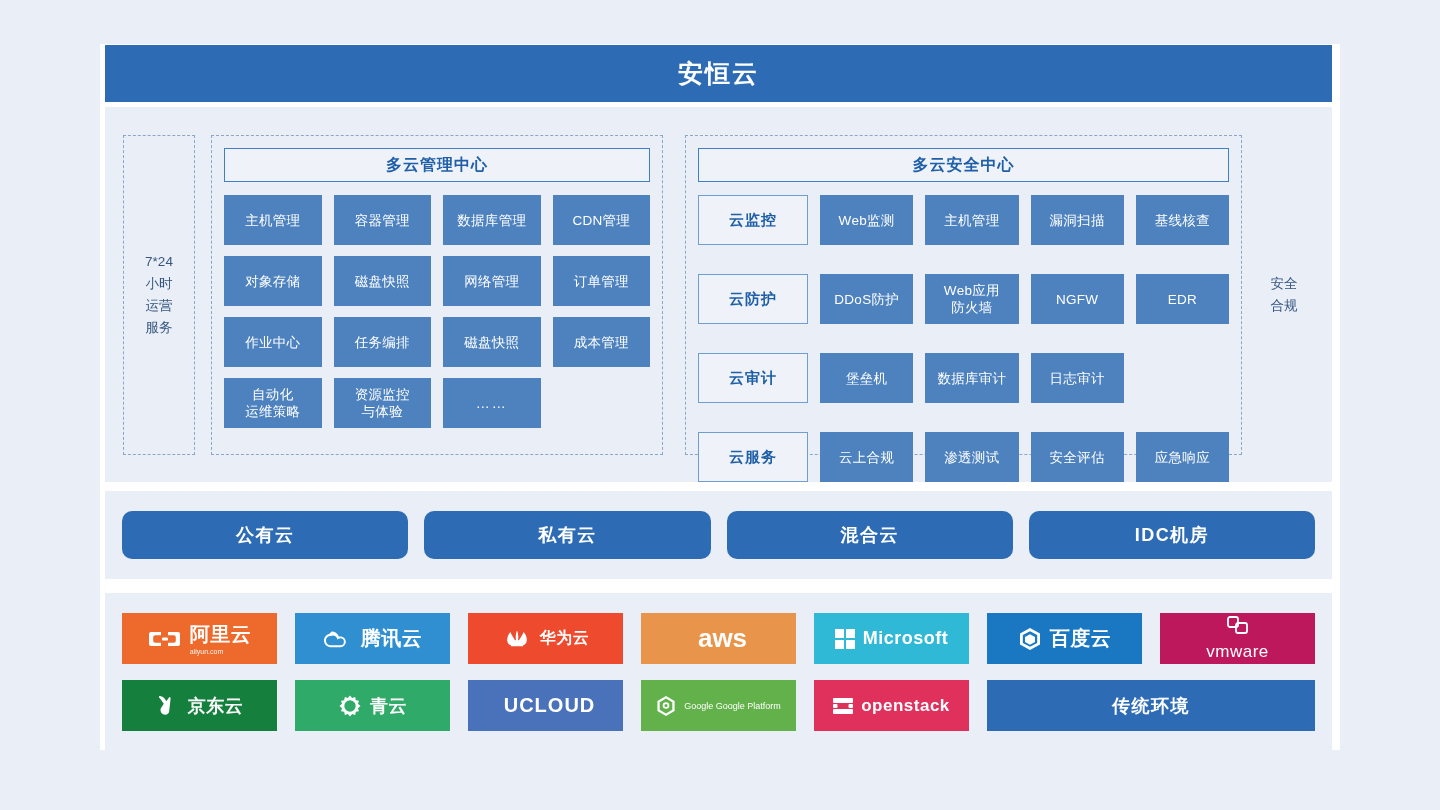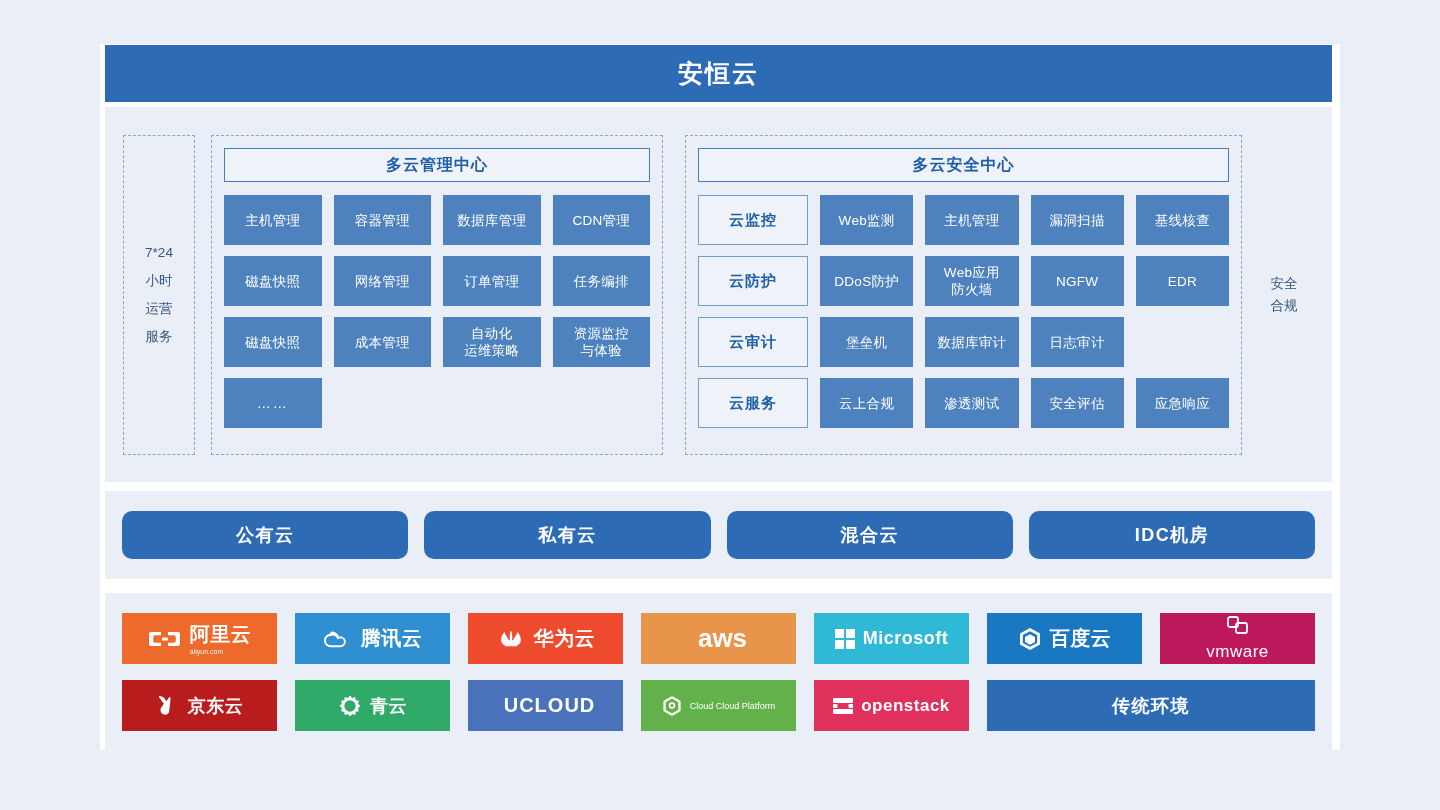--- a/index.html
+++ b/index.html
@@ -47,21 +47,21 @@
   .ops-col {
     position: absolute;
     left: 18px; top: 28px;
     width: 72px; height: 320px;
     border: 1px dashed #8ba6c9;
     display: flex; align-items: center; justify-content: center;
   }
   .ops-col-label {
     color: #36567f;
     font-size: 13.5px;
-    line-height: 28px;
+    line-height: 22px;
     text-align: center;
     font-weight: 500;
     white-space: pre-line;
   }
 
   
   .compliance-col {
     position: absolute;
     left: 1143px; top: 28px;
     width: 72px; height: 320px;
@@ -113,21 +113,21 @@
     text-align: center;
     font-size: 13.5px;
     line-height: 17px;
     white-space: pre-line;
     letter-spacing: .3px;
   }
   .tile.empty { background: transparent; }
   .tile.dots { letter-spacing: 2px; font-size: 14px; }
 
   
-  .sec-rows { display: flex; flex-direction: column; gap: 11px; }
+  .sec-rows { display: flex; flex-direction: column; gap: 29px; }
   .sec-row {
     display: grid;
     grid-template-columns: 110px repeat(4, 1fr);
     gap: 12px;
   }
   .sec-head {
     height: 50px;
     background: #eff3f9;
     border: 1.5px solid #6d9ed4;
     color: #1f5fa8;
@@ -231,23 +231,25 @@
 服务</div>
     </div>
 
     <div class="group" id="group-manage">
       <div class="group-title">多云管理中心</div>
       <div class="tile-grid" id="manage-tiles">
           <div class="tile">主机管理</div>
           <div class="tile">容器管理</div>
           <div class="tile">数据库管理</div>
           <div class="tile">CDN管理</div>
+          <div class="tile">对象存储</div>
           <div class="tile">磁盘快照</div>
           <div class="tile">网络管理</div>
           <div class="tile">订单管理</div>
+          <div class="tile">作业中心</div>
           <div class="tile">任务编排</div>
           <div class="tile">磁盘快照</div>
           <div class="tile">成本管理</div>
           <div class="tile">自动化
 运维策略</div>
           <div class="tile">资源监控
 与体验</div>
           <div class="tile dots">……</div>
           <div class="tile empty"></div>
         </div>
@@ -321,21 +323,21 @@
             </svg>
           </span>
           <span class="wordmark" style="font-size: 20px;">腾讯云</span>
         </div>
         <div class="logo" style="background: rgb(238, 75, 46);">
           <span class="mark">
             <svg xmlns="http://www.w3.org/2000/svg" width="30" height="22" viewBox="0 0 30 22" fill="#fff">
               <path d="M15 2c-1.2 3.3-1.6 6.6-1.1 9.3.2 1.1-.4 1.4-1 .6C11.2 9.4 9.4 6.7 8.4 4 6.2 6.5 5 9.6 5.2 12.4c.2 2.4 1.6 4.2 3.8 4.9l-.3.9h12.6l-.3-.9c2.2-.7 3.6-2.5 3.8-4.9.2-2.8-1-5.9-3.2-8.4-1 2.7-2.8 5.4-4.5 7.9-.6.8-1.2.5-1-.6.5-2.7.1-6-1.1-9.3z"></path>
             </svg>
           </span>
-          <span class="wordmark" style="font-size: 20px;">华为云</span>
+          <span class="wordmark" style="font-size: 16px;">华为云</span>
         </div>
         <div class="logo" style="background: rgb(232, 148, 74);">
           <span class="mark">
             <svg xmlns="http://www.w3.org/2000/svg" width="0" height="0" viewBox="0 0 0 0" fill="#fff"></svg>
           </span>
           <span class="wordmark" style="font-size: 26px; font-weight: 700; letter-spacing: 0px; position: relative;">aws<span style="position: absolute; left: 0px; right: -2px; bottom: -7px; height: 8px;"></span></span>
         </div>
         <div class="logo" style="background: rgb(47, 185, 214);">
           <span class="mark">
             <svg xmlns="http://www.w3.org/2000/svg" width="20" height="20" viewBox="0 0 20 20" fill="#fff">
@@ -358,21 +360,21 @@
         </div>
         <div class="logo" style="background: #be185d; flex-direction: column;">
           <span class="mark">
             <svg xmlns="http://www.w3.org/2000/svg" width="22" height="18" viewBox="0 0 22 18" fill="#fff">
               <rect x="1" y="1" width="10" height="10" rx="2" fill="none" stroke="#fff" stroke-width="1.8"></rect>
               <rect x="9" y="7" width="11" height="10" rx="2" fill="none" stroke="#fff" stroke-width="1.8"></rect>
             </svg>
           </span>
           <span class="wordmark" style="font-size: 17px; font-weight: 500;">vmware</span>
         </div>
-        <div class="logo" style="background: #b91c1c;">
+        <div class="logo" style="background: #15803d;">
           <span class="mark">
             <svg xmlns="http://www.w3.org/2000/svg" width="24" height="24" viewBox="0 0 24 24" fill="#fff">
               <path d="M3 2c3.4 0 6.2 2.2 7.3 5.3L13 3.5c.6-.8 1.7-.2 1.6.7l-1.4 13c-.2 2-2 3.6-4 3.6-2.6 0-4.7-2.1-4.7-4.7 0-.9.2-1.7.7-2.4l2.6-4-2-2.6C4.7 5.4 3.9 4.3 3 3.6V2z"></path>
             </svg>
           </span>
           <span class="wordmark" style="font-size: 18px;">京东云</span>
         </div>
         <div class="logo" style="background: rgb(47, 170, 104);">
           <span class="mark">
             <svg xmlns="http://www.w3.org/2000/svg" width="24" height="24" viewBox="0 0 24 24" fill="#fff">
@@ -387,21 +389,21 @@
           </span>
           <span class="wordmark" style="font-size: 20px; letter-spacing: 1px;">UCLOUD</span>
         </div>
         <div class="logo" style="background: rgb(98, 177, 74);">
           <span class="mark">
             <svg xmlns="http://www.w3.org/2000/svg" width="20" height="22" viewBox="0 0 20 22" fill="#fff">
               <path d="M10 1 18.6 6v10L10 21 1.4 16V6L10 1zm0 2.6L3.7 7.3v7.4L10 18.4l6.3-3.7V7.3L10 3.6z"></path>
               <path d="M10 7.2a3.3 3.3 0 1 0 0 6.6 3.3 3.3 0 0 0 0-6.6zm0 1.7a1.6 1.6 0 1 1 0 3.2 1.6 1.6 0 0 1 0-3.2z"></path>
             </svg>
           </span>
-          <span class="wordmark" style="font-size: 9px; font-weight: 500; letter-spacing: 0px;">Cloud Cloud Platform</span>
+          <span class="wordmark" style="font-size: 9px; font-weight: 500; letter-spacing: 0px;">Google Google Platform</span>
         </div>
         <div class="logo" style="background: rgb(224, 48, 92);">
           <span class="mark">
             <svg xmlns="http://www.w3.org/2000/svg" width="20" height="18" viewBox="0 0 20 18" fill="#fff">
               <rect x="0" y="1" width="20" height="5" rx="1"></rect>
               <rect x="0" y="12" width="20" height="5" rx="1"></rect>
               <rect x="0" y="7" width="4.5" height="4" rx="1"></rect>
               <rect x="15.5" y="7" width="4.5" height="4" rx="1"></rect>
             </svg>
           </span>

